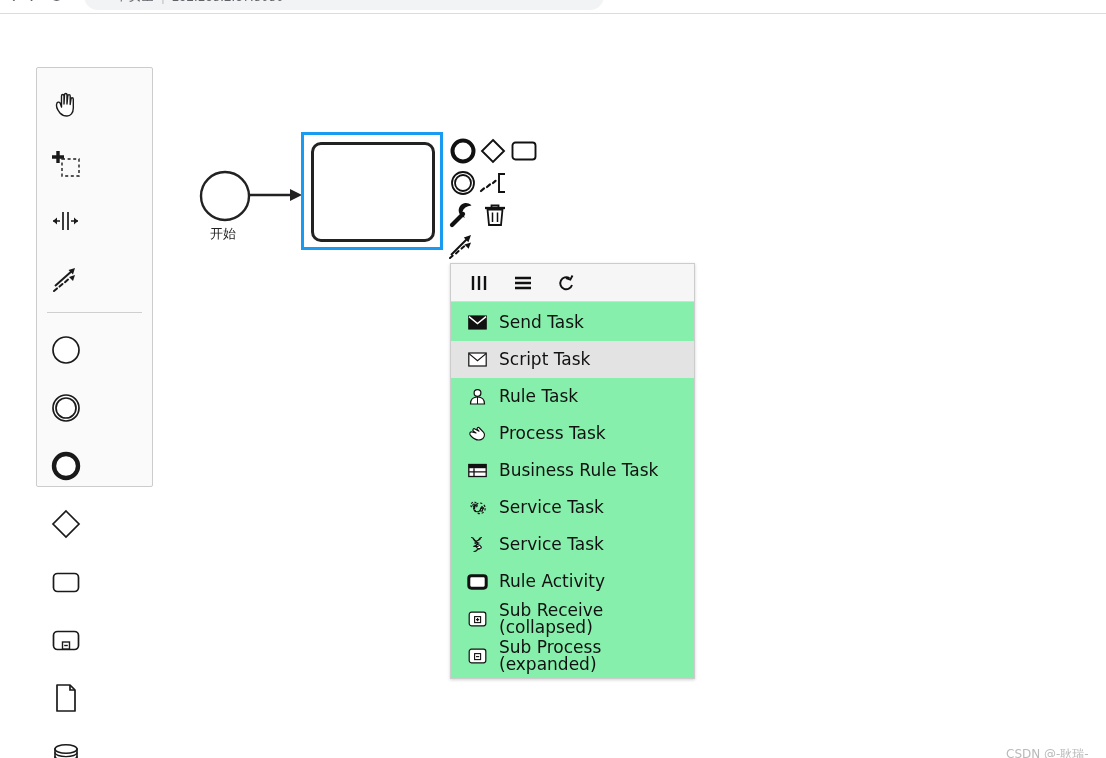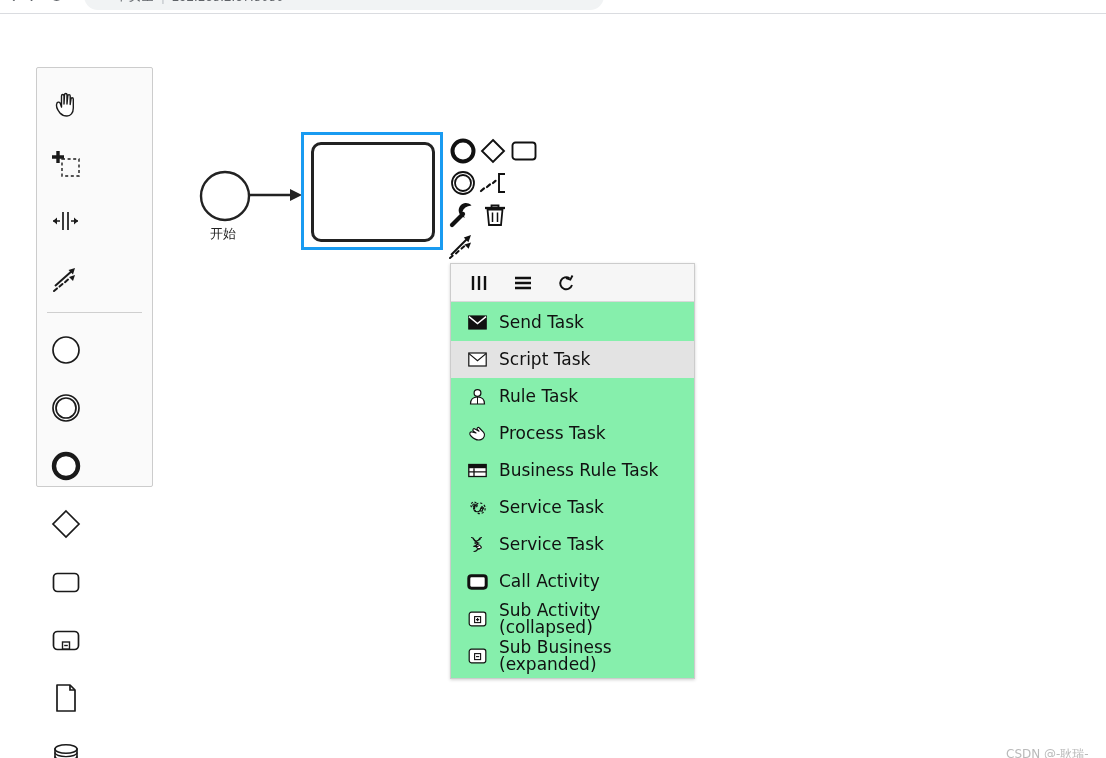--- a/index.html
+++ b/index.html
@@ -356,43 +356,43 @@
           </span>
           <span class="mi-label">Service Task</span>
         </div>
 
         <div class="menu-item">
           <span class="mi-ico">
             <svg width="21" height="16" viewBox="0 0 21 16">
                 <rect x="1.8" y="1.8" width="17.4" height="12.4" rx="2.6" fill="#fff" stroke="#111" stroke-width="3"></rect>
               </svg>
           </span>
-          <span class="mi-label">Call Activity</span>
+          <span class="mi-label">Rule Activity</span>
         </div>
 
         <div class="menu-item">
           <span class="mi-ico">
             <svg width="19" height="16" viewBox="0 0 19 16">
               <rect x="1.2" y="1.2" width="16.6" height="13.6" rx="2.2" fill="#fff" stroke="#111" stroke-width="1.2"></rect>
               <rect x="6.6" y="5.6" width="6" height="6" fill="#fff" stroke="#111" stroke-width="1.1"></rect>
               <path d="M8 8.6 L11.2 8.6 M9.6 7 L9.6 10.2" stroke="#111" stroke-width="1.1"></path>
             </svg>
           </span>
-          <span class="mi-label">Sub Activity (collapsed)</span>
+          <span class="mi-label">Sub Receive (collapsed)</span>
         </div>
 
         <div class="menu-item">
           <span class="mi-ico">
             <svg width="19" height="16" viewBox="0 0 19 16">
               <rect x="1.2" y="1.2" width="16.6" height="13.6" rx="2.2" fill="#fff" stroke="#111" stroke-width="1.2"></rect>
               <rect x="6.6" y="5.6" width="6" height="6" fill="#fff" stroke="#111" stroke-width="1.1"></rect>
               <path d="M8 8.6 L11.2 8.6" stroke="#111" stroke-width="1.1"></path>
             </svg>
           </span>
-          <span class="mi-label">Sub Business (expanded)</span>
+          <span class="mi-label">Sub Process (expanded)</span>
         </div>
 
       </div>
     </div>
 
     <div class="watermark">CSDN @-耿瑞-</div>
   </div>
 </div>
 
 </body></html>

